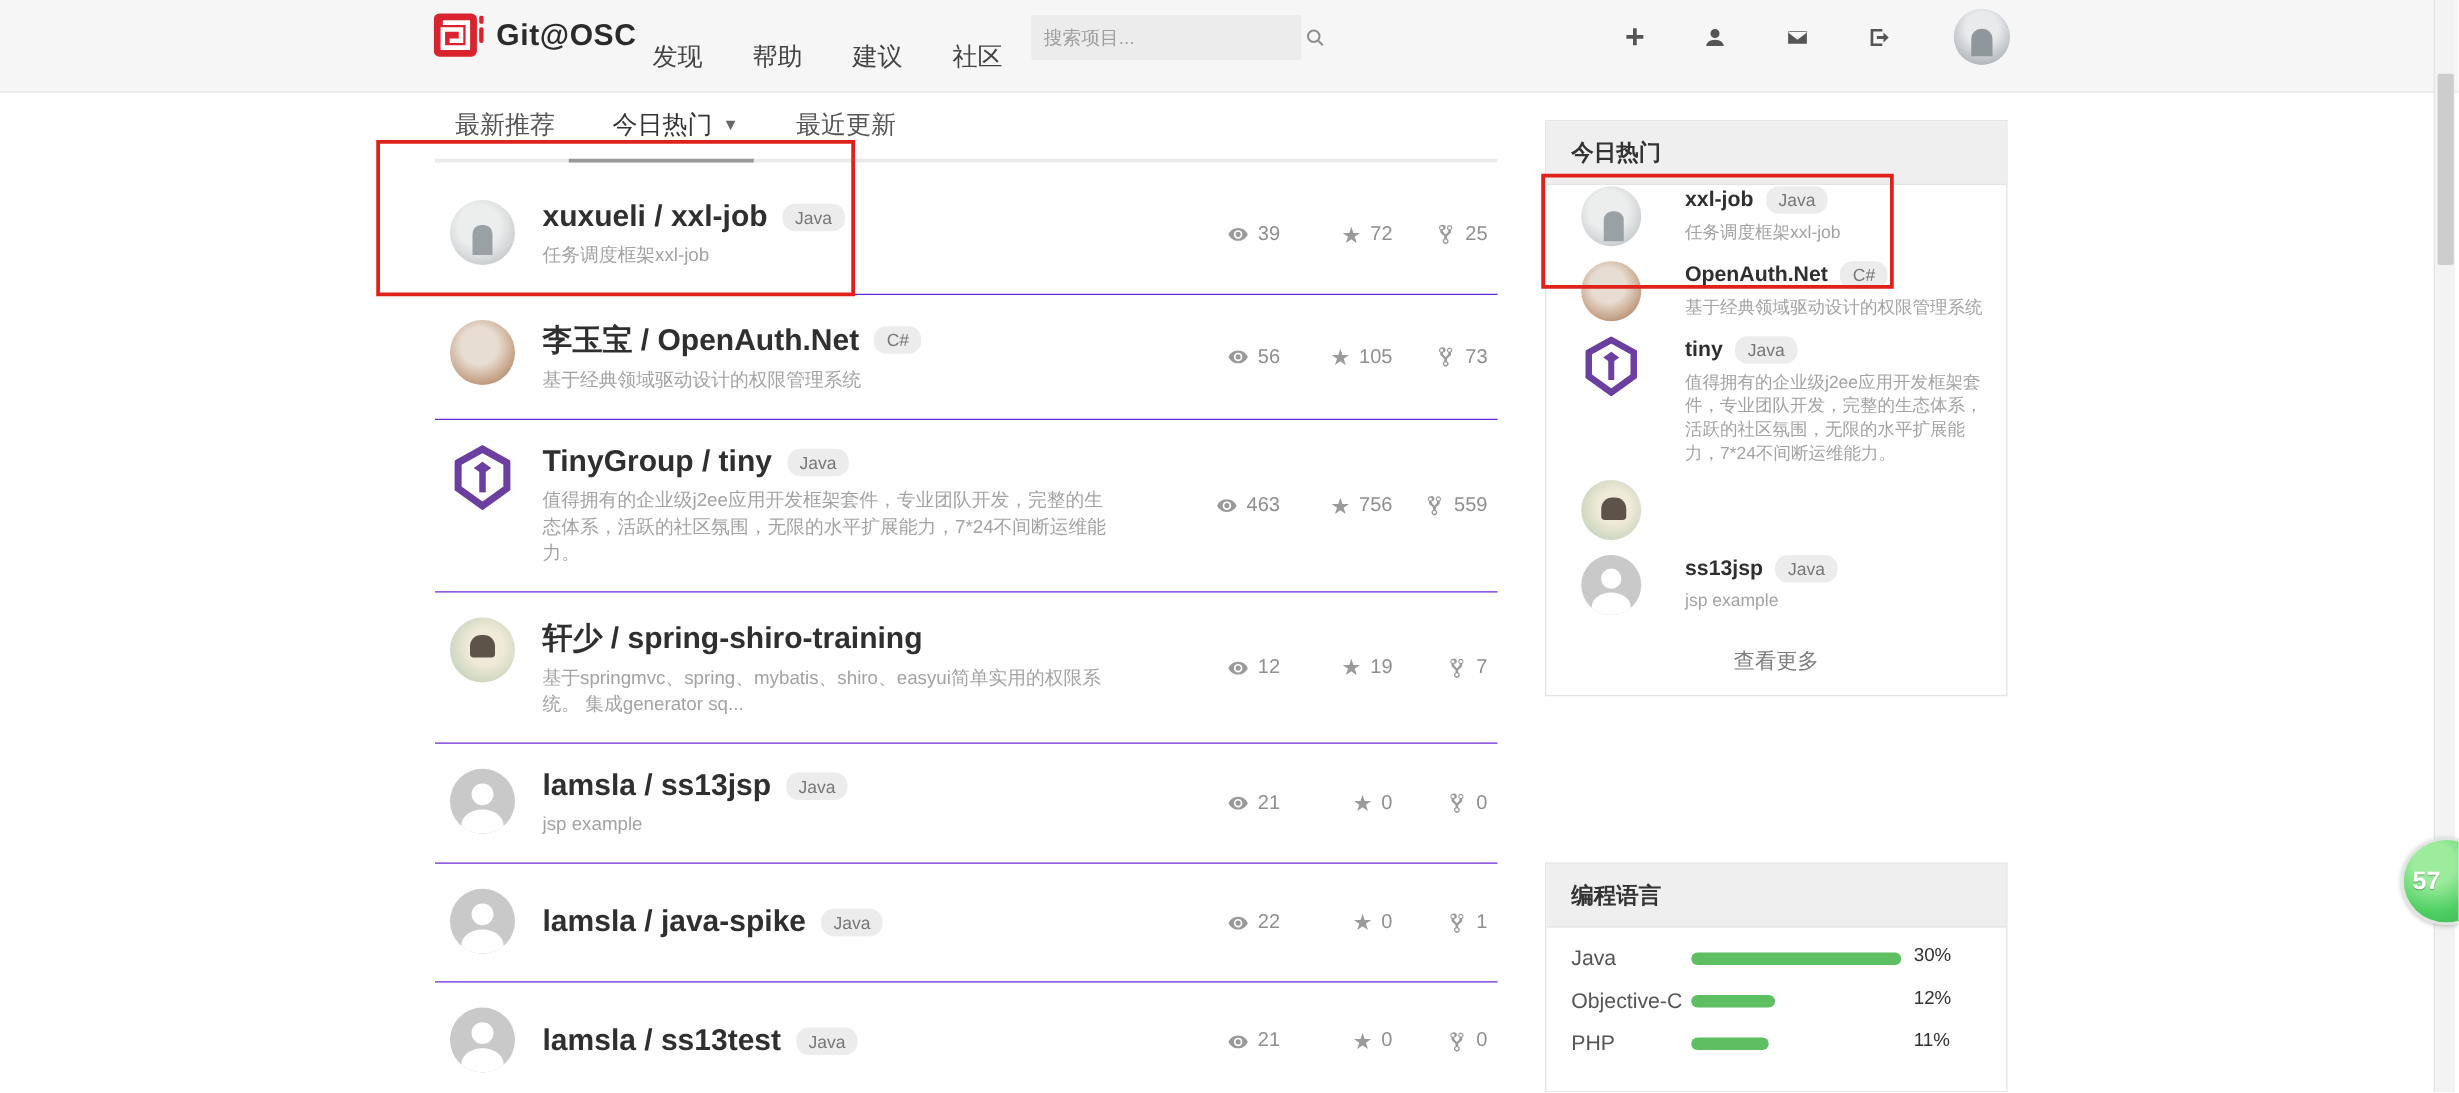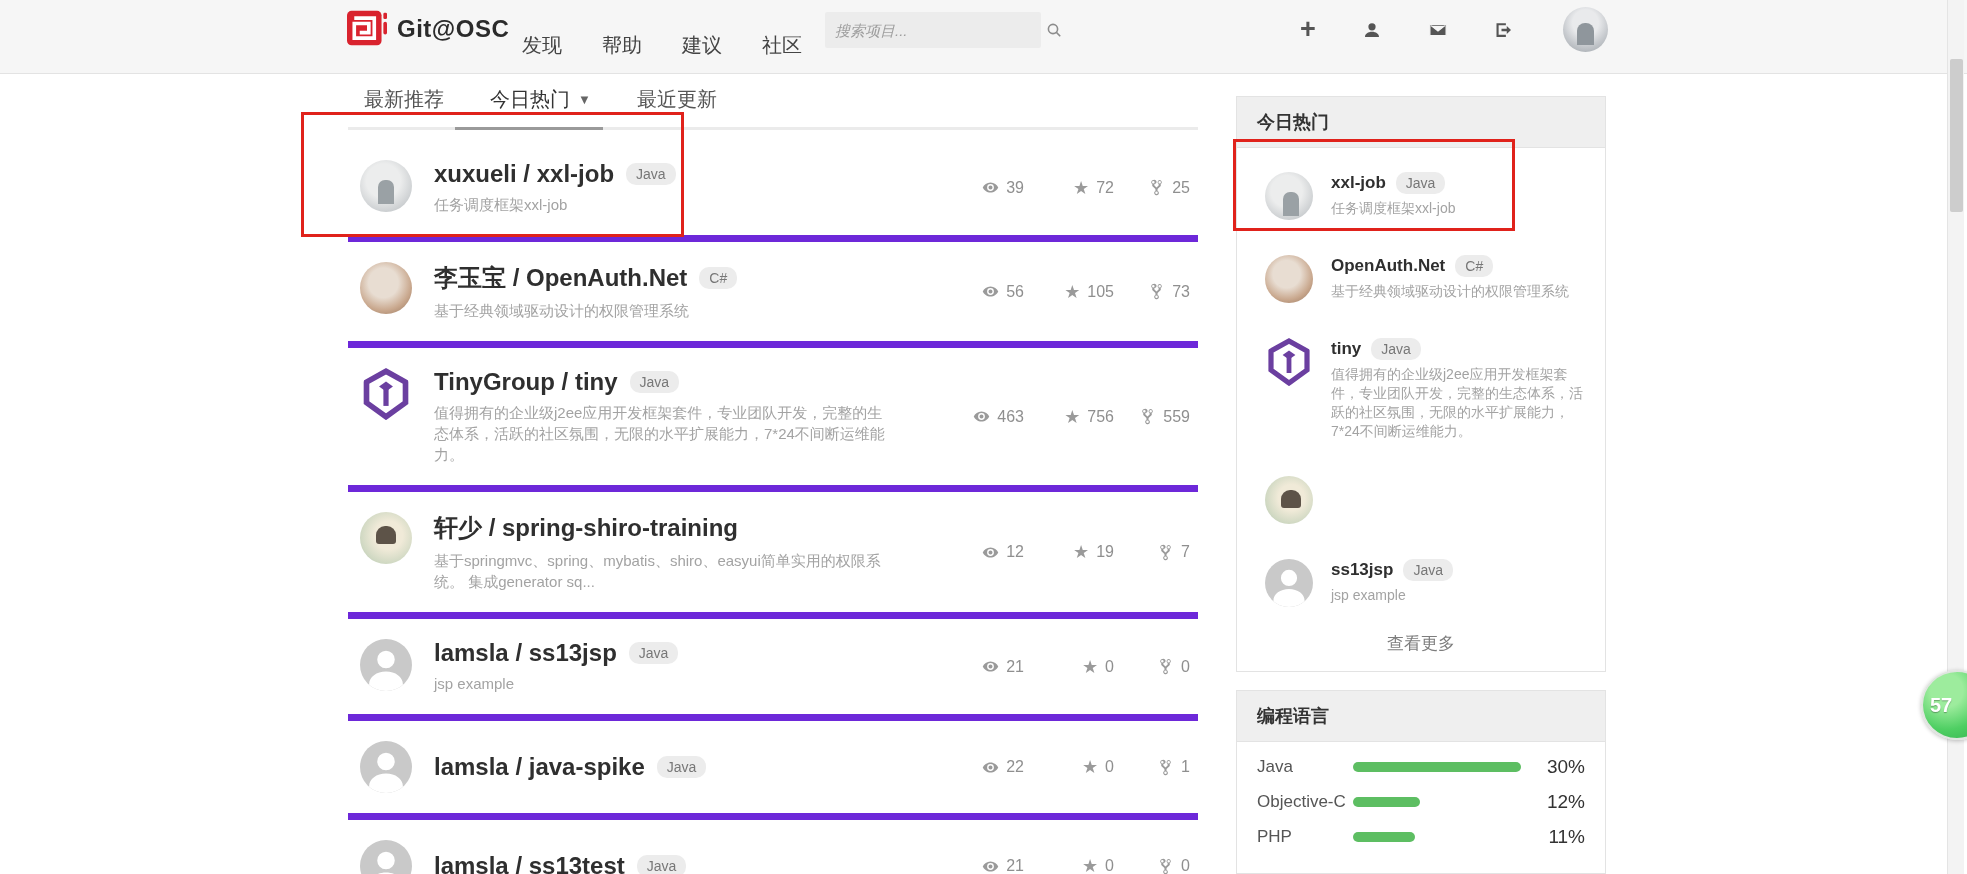--- a/index.html
+++ b/index.html
@@ -11,21 +11,21 @@
   .header { position:absolute; left:0; top:0; width:1967px; height:74px;
             background:#f6f6f6; border-bottom:1px solid #e3e3e3; }
   .brand { position:absolute; left:347px; top:9px; display:flex; align-items:center; gap:10px; cursor:pointer; }
   .brand-logo { width:40px; height:40px; }
   .brand-name { font-size:24px; font-weight:bold; color:#2b2b2b; letter-spacing:0.5px; }
   .nav { position:absolute; left:522px; top:0; height:59px; display:flex; align-items:flex-end; gap:40px; }
   .nav-item { font-size:20px; color:#444; cursor:pointer; }
   .search-box { position:absolute; left:825px; top:12px; width:216px; height:36px;
                 background:#ececec; border-radius:2px; display:flex; align-items:center; }
   .search-input { flex:1; border:none; outline:none; background:transparent; padding:0 10px;
-                  font-size:15px; color:#a21caf; font-family:inherit;font-style:italic; }
+                  font-size:15px; color:#a21caf; font-family:inherit; }
   .search-input::placeholder { color:#9e9e9e; }
   .search-btn { width:34px; height:36px; display:flex; align-items:center; justify-content:center; cursor:pointer; }
   .hicons { position:absolute; left:1300px; top:0; height:59px; display:flex; align-items:center; gap:46px; }
   .hicon { color:#555; cursor:pointer; display:flex; align-items:center; }
   .hicon svg { width:20px; height:20px; fill:#555; }
   .plus-glyph { font-size:27px; font-weight:bold; color:#555; line-height:1; }
   .header-avatar { position:absolute; left:1563px; top:7px; width:45px; height:45px; border-radius:50%;
                    background:radial-gradient(circle at 50% 35%, #e9eaec 0 35%, #c9ccd0 60%, #9aa0a6);
                    cursor:pointer; overflow:hidden; }
   .header-avatar::after{ content:""; position:absolute; left:14px; top:16px; width:17px; height:22px;
@@ -35,21 +35,21 @@
   .tabs { position:absolute; left:348px; top:86px; width:850px; height:44px; }
   .tab-row { display:flex; gap:46px; padding-left:16px; }
   .tab { font-size:20px; color:#555; cursor:pointer; display:flex; align-items:center; gap:8px; }
   .tab.active { color:#333; }
   .caret { font-size:13px; color:#666; }
   .tab-track { position:absolute; left:0; bottom:0; width:850px; height:3px; background:#ebebeb; }
   .tab-underline { position:absolute; left:107px; bottom:0; width:148px; height:3px; background:#9a9a9a; }
 
   
   .project-list { position:absolute; left:348px; top:128px; width:850px; padding-top:12px; }
-  .row { display:flex; align-items:center; padding:20px 0; border-top:7px solid #6d28d9; }
+  .row { display:flex; align-items:center; padding:20px 0; border-top:1px solid #6d28d9; }
   .row:first-child { border-top:none; }
   .row--nodesc { min-height:95px; }
   .avatar { width:52px; height:52px; border-radius:50%; flex:0 0 52px; margin-left:12px;
             position:relative; overflow:hidden; cursor:pointer; align-self:flex-start; }
   .avatar svg { width:100%; height:100%; display:block; }
   .avatar--mountain { background:radial-gradient(circle at 45% 40%, #eceded 0 40%, #cfd2d4 70%, #aeb3b6); }
   .avatar--mountain::after { content:""; position:absolute; left:18px; top:20px; width:16px; height:24px;
             background:#9aa1a5; border-radius:7px 7px 0 0; }
   .avatar--warm { background:radial-gradient(circle at 45% 40%, #e8ddd2 0 35%, #c9a88e 65%, #8d6b52); }
   .avatar--face { background:radial-gradient(circle at 55% 45%, #f0ead8 0 35%, #cfd8c2 70%, #9fae94); }
@@ -69,35 +69,35 @@
   .stat-watch { width:78px; } .stat-star { width:76px; margin-left:14px; } .stat-fork { width:62px; margin-left:14px; }
   .star-glyph { font-size:18px; color:#9a9a9a; line-height:1; }
 
   
   .panel { position:absolute; left:1236px; width:370px; background:#fff;
            border:1px solid #e3e3e3; }
   .panel-hot { top:96px; }
   .panel-lang { top:690px; height:184px; overflow:hidden; }
   .panel-head { background:#efefef; border-bottom:1px solid #e3e3e3; padding:13px 20px;
                 font-size:18px; font-weight:bold; color:#333; }
-  .hot-item { display:flex; padding:24px 16px 11px; }
+  .hot-item { display:flex; padding:1px 16px 11px;gap:17px; }
   .hot-avatar { width:48px; height:48px; border-radius:50%; flex:0 0 48px; position:relative;
                 overflow:hidden; cursor:pointer; align-self:flex-start; }
   .hot-main { margin-left:18px; min-width:0; }
   .hot-title-line { display:flex; align-items:center; gap:10px; }
   .hot-title { font-size:17px; font-weight:bold; color:#2f2f2f; cursor:pointer; white-space:nowrap; }
   .hot-desc { margin-top:5px; font-size:14px; color:#a3a3a3; line-height:19px; max-width:272px; }
   .see-more { text-align:center; padding:14px 0 16px; font-size:17px; color:#7d7d7d; cursor:pointer; }
 
   .lang-rows { padding:14px 20px 10px; }
   .lang-row { display:flex; align-items:flex-start; margin-bottom:13px; }
   .lang-name { width:96px; font-size:17px; color:#555; line-height:21px; }
   .lang-bar-zone { flex:1; padding-top:6px; }
   .lang-bar { height:10px; border-radius:5px; background:#5dbe62; }
-  .lang-pct { width:54px; text-align:right; font-size:19px; color:#333; }
+  .lang-pct { width:54px; text-align:left; font-size:15px; color:#333; }
 
   
   .annotation { position:absolute; border:3px solid #e0221b; z-index:50; pointer-events:none; }
   .annot-main { left:301px; top:112px; width:383px; height:125px; }
   .annot-side { left:1233px; top:139px; width:282px; height:92px; }
 
   .scrollbar { position:absolute; left:1947px; top:0; width:17px; height:874px;
                background:#f3f3f3; border-left:1px solid #e4e4e4; z-index:40; }
   .scroll-thumb { position:absolute; left:2px; top:59px; width:13px; height:153px;
                   background:#cdcdcd; border-radius:2px; cursor:pointer; }

